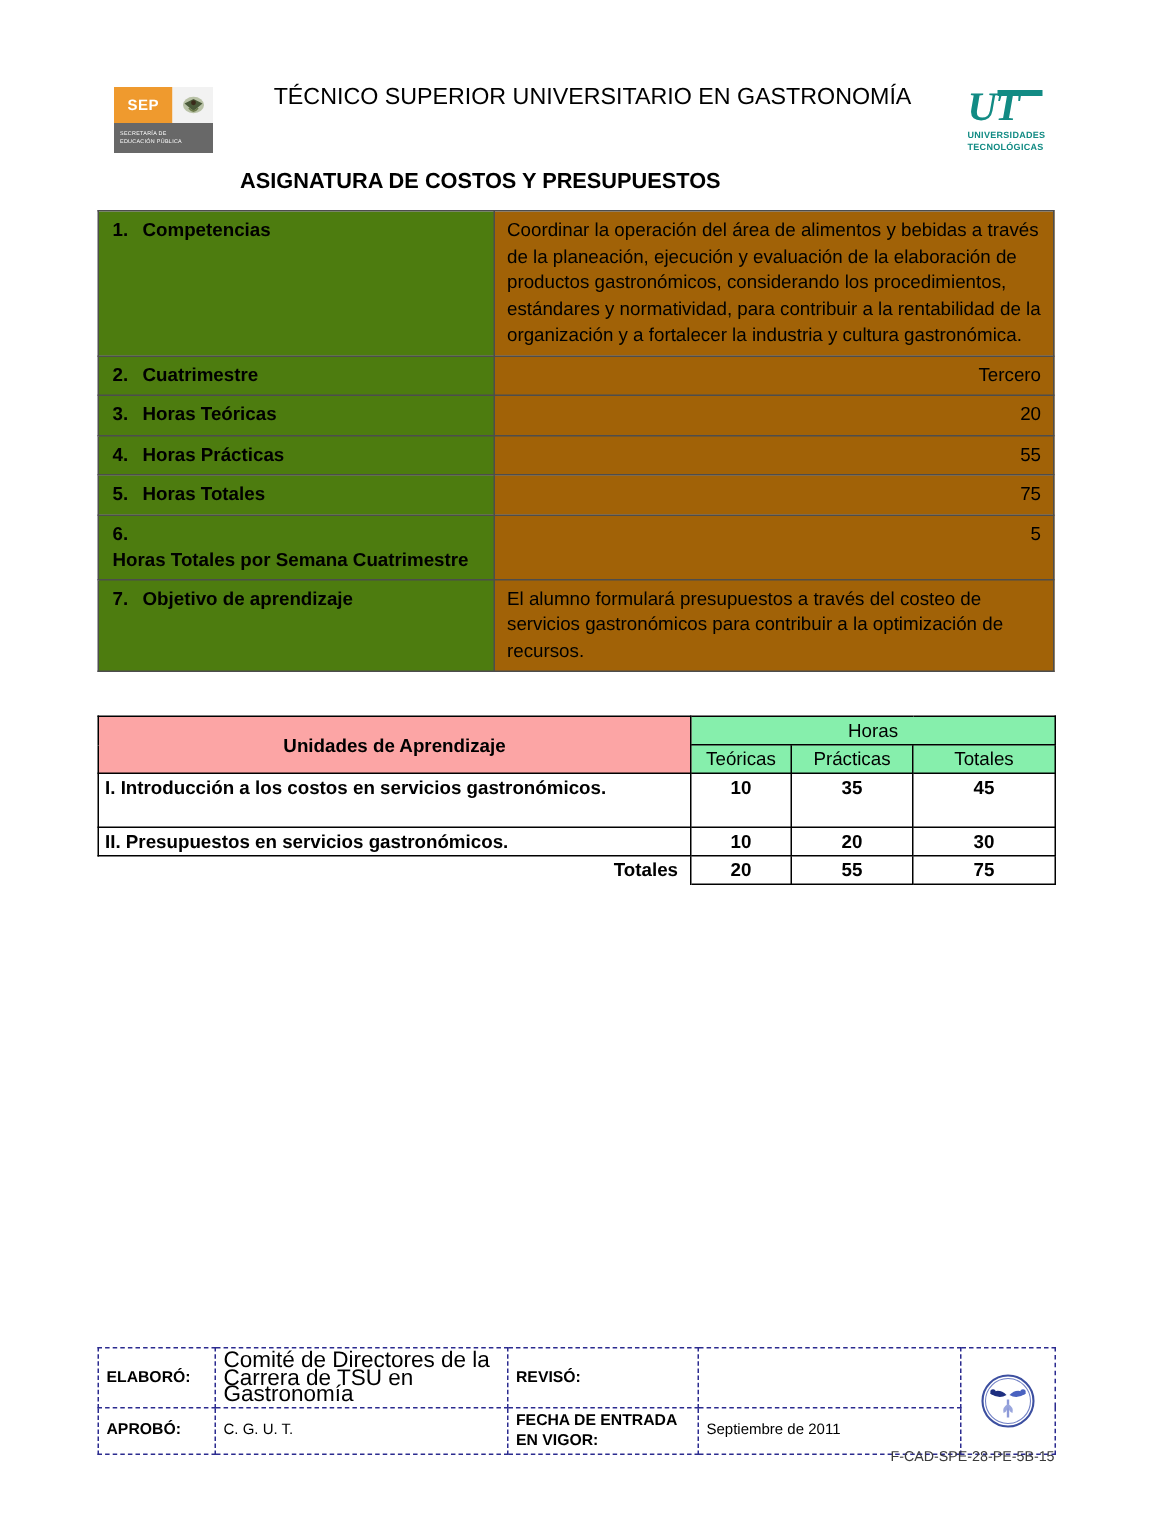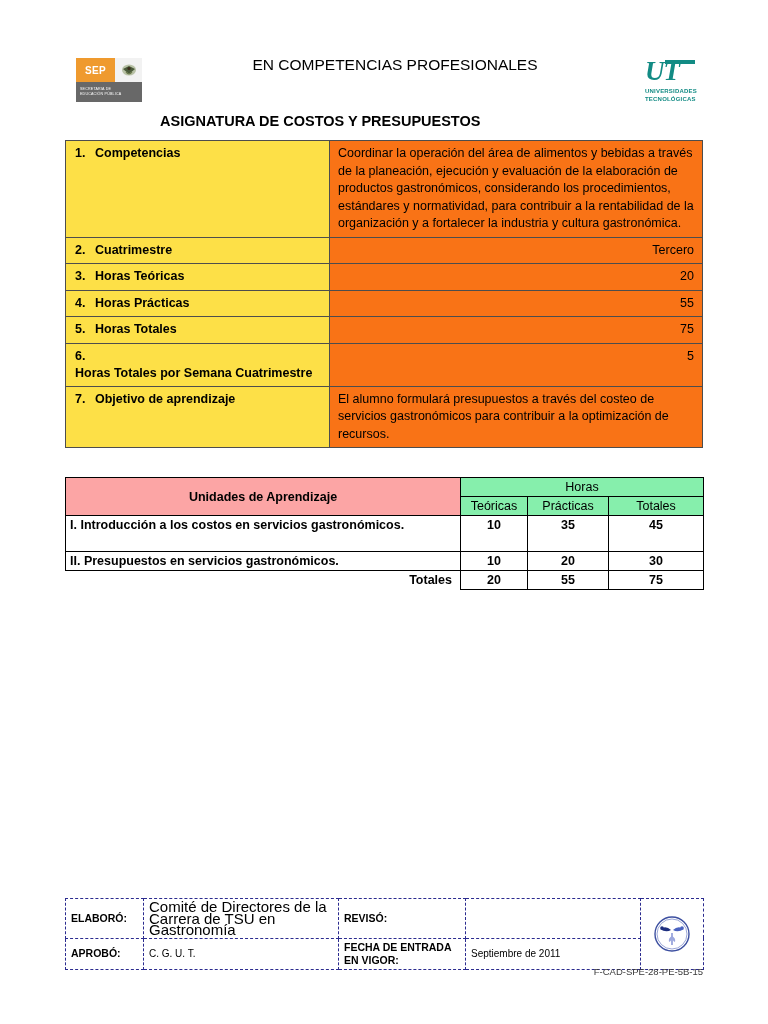--- a/index.html
+++ b/index.html
@@ -161,36 +161,36 @@
     border-collapse: collapse;
     table-layout: fixed;
   }
   .table1 td {
     border: 1px solid #4d4d4d;
     vertical-align: top;
     padding: 0;
   }
   .t1-label {
     width: 248px;
-    background: #fde047;
+    background: #4d7c0f;
     font-weight: bold;
     font-size: 12.5px;
     line-height: 17px;
     padding: 4px 6px 4px 9px !important;
   }
   .t1-label .num {
     display: inline-block;
     width: 20px;
   }
   .t1-label .txt {
     display: inline-block;
     vertical-align: top;
   }
   .t1-value {
-    background: #f97316;
+    background: #a16207;
     font-size: 12.5px;
     line-height: 17.5px;
     padding: 4px 8px 4px 8px !important;
   }
   .t1-value.center {
     text-align: right;
   }
   .t1-value.just {
     text-align: justify;
     text-align-last: left;
@@ -325,21 +325,21 @@
           </svg>
         </div>
       </div>
       <div class="sep-bottom">
         <span>SECRETARÍA DE</span>
         <span>EDUCACIÓN PÚBLICA</span>
       </div>
     </div>
 
     <div class="title-block">
-      <div class="title-line">EN COMPETENCIAS PROFESIONALES</div>
+      <div class="title-line">TÉCNICO SUPERIOR UNIVERSITARIO EN GASTRONOMÍA</div>
     </div>
 
     <div class="subject-title">ASIGNATURA DE COSTOS Y PRESUPUESTOS</div>
 
     <div class="ut-logo">
       <div class="ut-mark">
         <span>UT</span>
         <span class="ut-bar"></span>
       </div>
       <div class="ut-sub">

